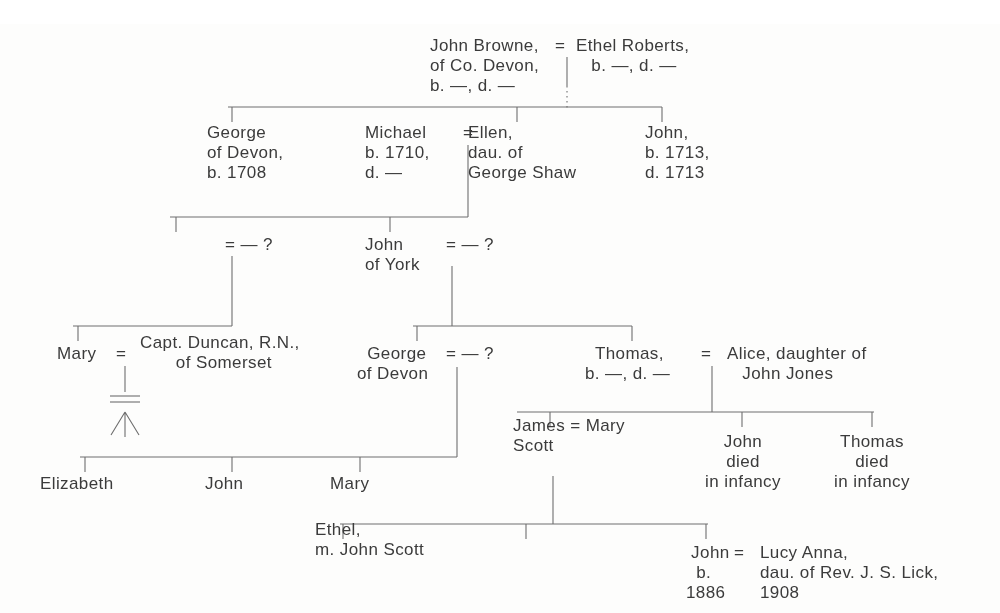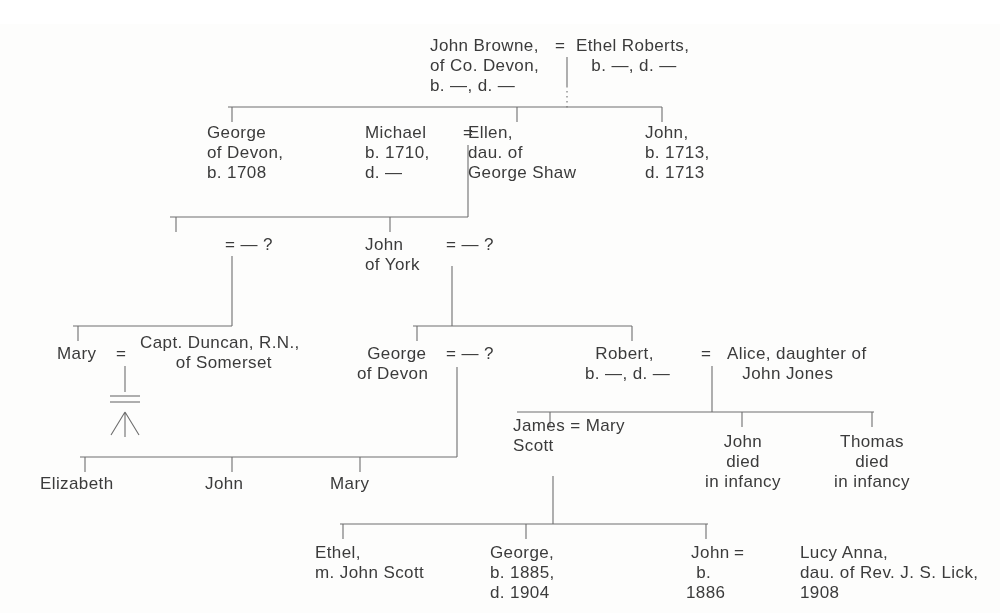--- a/index.html
+++ b/index.html
@@ -104,44 +104,41 @@
 of York</div>
   <div class="tb" style="left:446px;top:211px">= — ?</div>
 
   <div class="tb" style="left:57px;top:320px">Mary</div>
   <div class="tb" style="left:116px;top:320px">=</div>
   <div class="tb" style="left:140px;top:309px">Capt. Duncan, R.N.,
        of Somerset</div>
   <div class="tb" style="left:357px;top:320px">  George
 of Devon</div>
   <div class="tb" style="left:446px;top:320px">= — ?</div>
-  <div class="tb" style="left:585px;top:320px">  Robert,
+  <div class="tb" style="left:585px;top:320px">  Thomas,
 b. —, d. —</div>
   <div class="tb" style="left:701px;top:320px">=</div>
   <div class="tb" style="left:727px;top:320px">Alice, daughter of
    John Jones</div>
 
   <div class="tb" style="left:40px;top:450px">Elizabeth</div>
   <div class="tb" style="left:205px;top:450px">John</div>
   <div class="tb" style="left:330px;top:450px">Mary</div>
   <div class="tb" style="left:513px;top:392px">James = Mary
 Scott</div>
   <div class="tb center" style="left:698px;top:408px;width:90px">John
 died
 in infancy</div>
   <div class="tb center" style="left:826px;top:408px;width:92px">Thomas
 died
 in infancy</div>
 
-  <div class="tb" style="left:315px;top:519px">Ethel,
+  <div class="tb" style="left:315px;top:496px">Ethel,
 m. John Scott</div>
-  <div class="tb" style="left:490px;top:519px">George,
-b. 1885,
-d. 1904</div>
   <div class="tb" style="left:686px;top:519px"> John
   b.
 1886</div>
   <div class="tb" style="left:734px;top:519px">=</div>
-  <div class="tb" style="left:800px;top:519px">Lucy Anna,
+  <div class="tb" style="left:760px;top:519px">Lucy Anna,
 dau. of Rev. J. S. Lick,
 1908</div>
 
 </div>
 
 </body></html>

